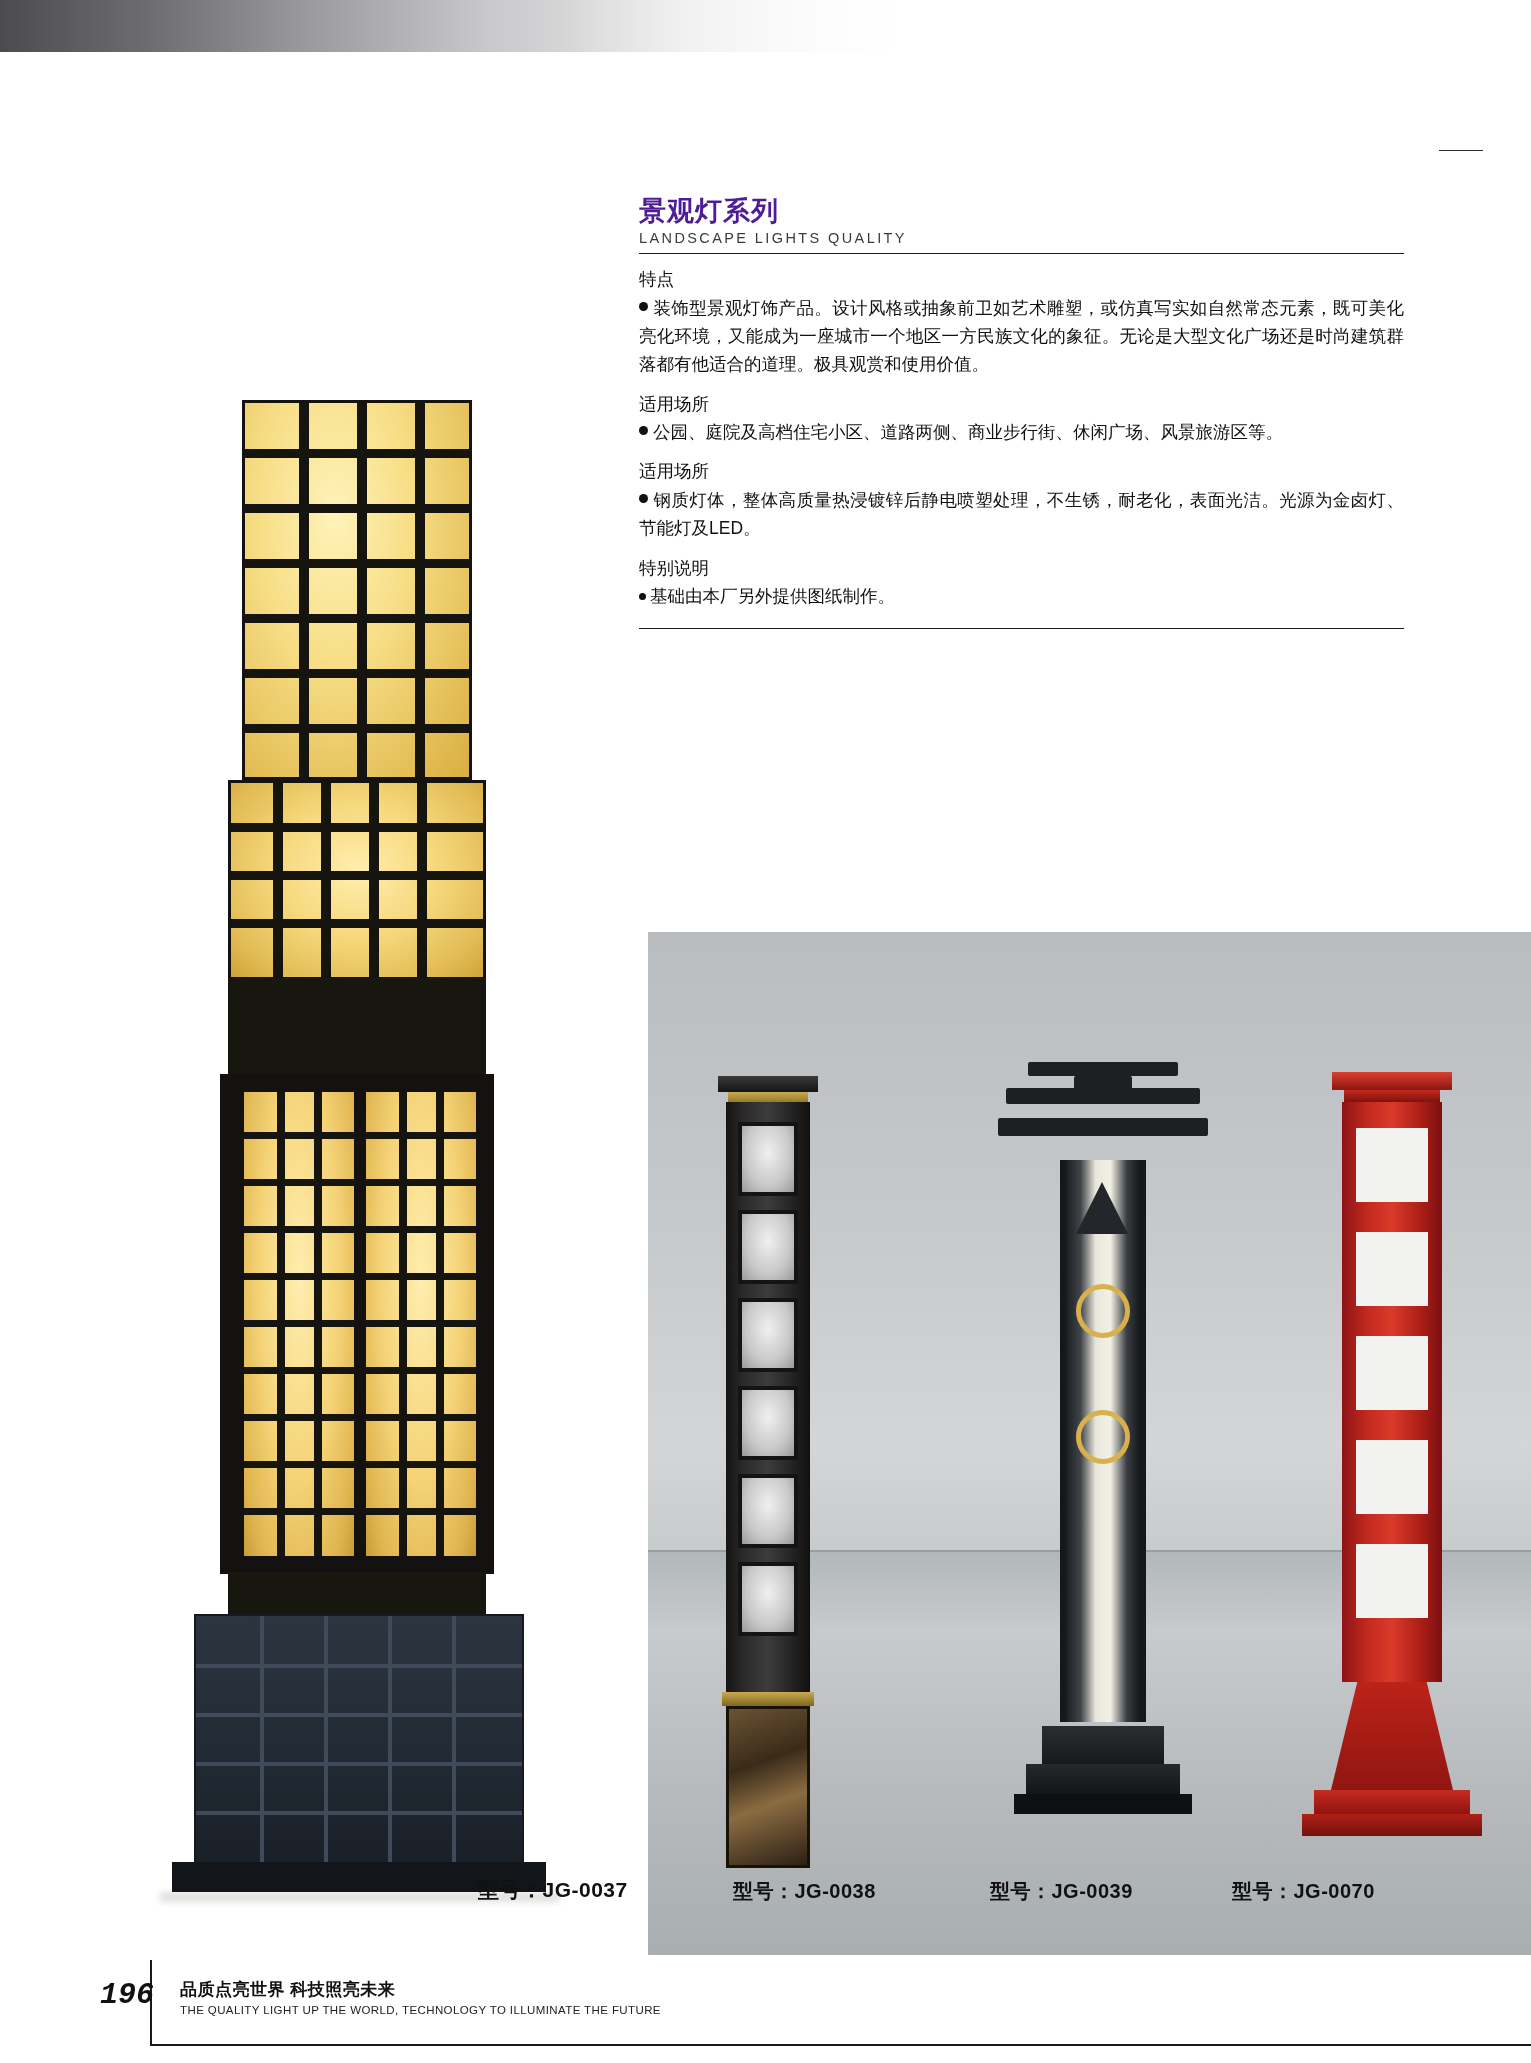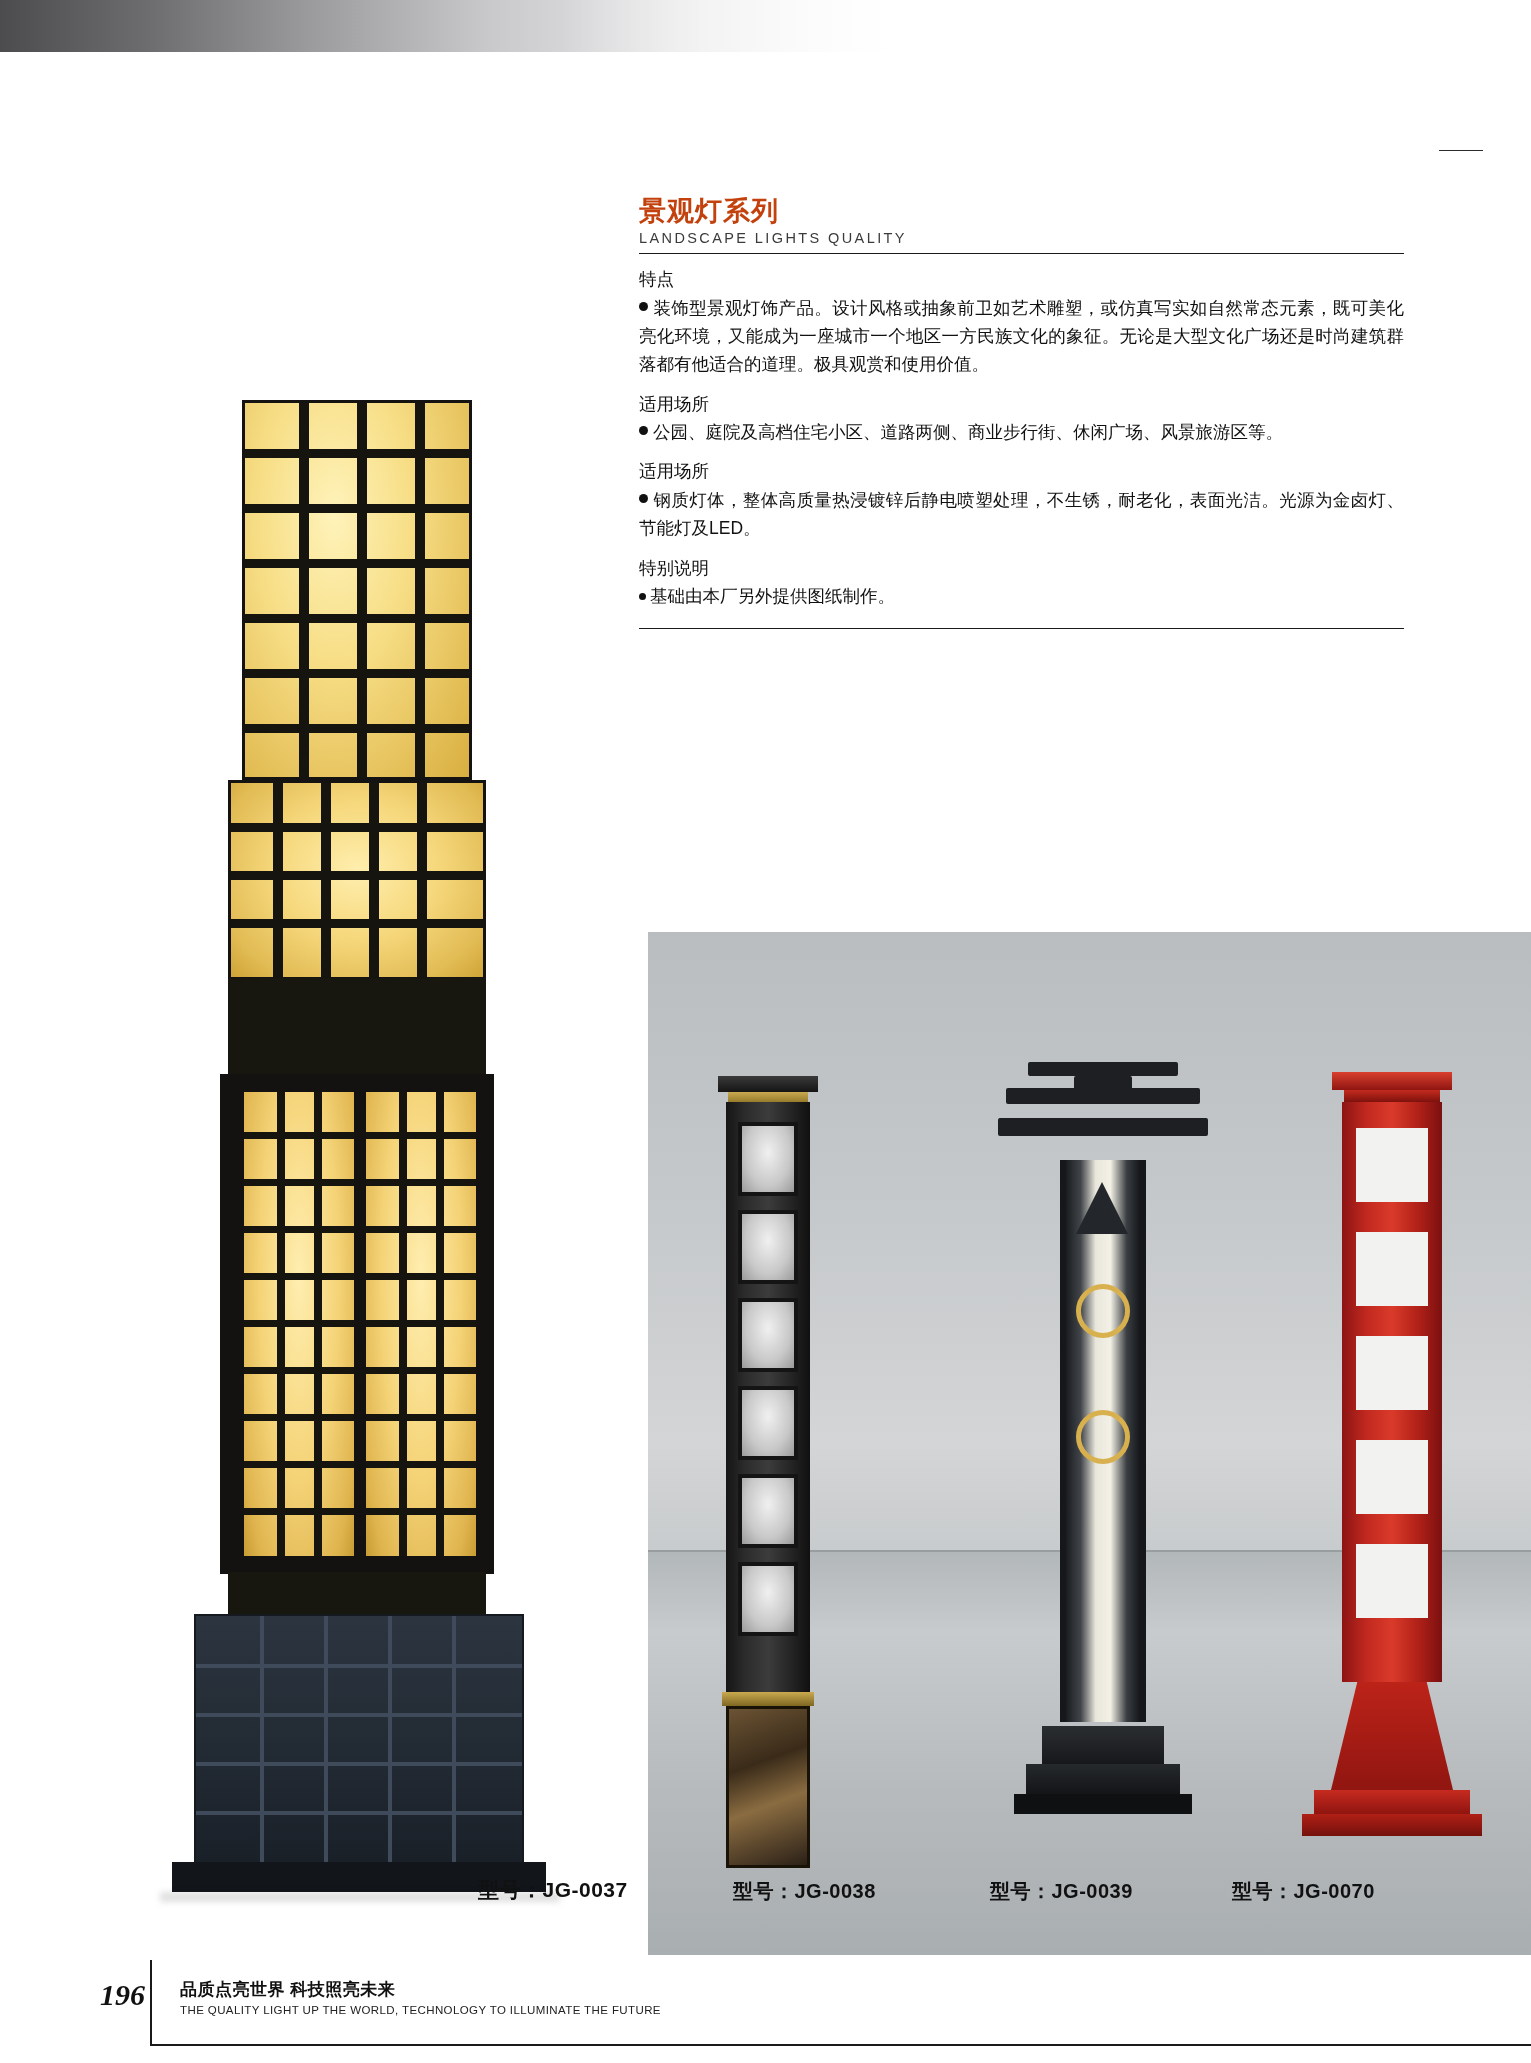--- a/index.html
+++ b/index.html
@@ -54,21 +54,21 @@
   
   .text-col {
     position: absolute;
     left: 639px;
     top: 196px;
     width: 765px;
   }
   .title-cn {
     font-size: 27px;
     font-weight: bold;
-    color: #c2410c;
+    color: #4c1d95;
     letter-spacing: 1px;
     line-height: 1.15;
   }
   .title-en {
     font-size: 14.5px;
     color: #3b3b3b;
     letter-spacing: 2.4px;
     margin-top: 3px;
     font-family: "Liberation Sans", sans-serif;
   }
@@ -432,21 +432,21 @@
     background: #1a1a1a;
   }
   .page-num {
     position: absolute;
     left: 100px;
     top: 1978px;
     font-size: 30px;
     font-weight: bold;
     font-style: italic;
     color: #111;
-    font-family: Liberation Serif, serif;
+    font-family: Liberation Mono, monospace;
   }
   .slogan-cn {
     position: absolute;
     left: 180px;
     top: 1978px;
     font-size: 17px;
     font-weight: bold;
     color: #111;
     letter-spacing: 0.5px;
   }

